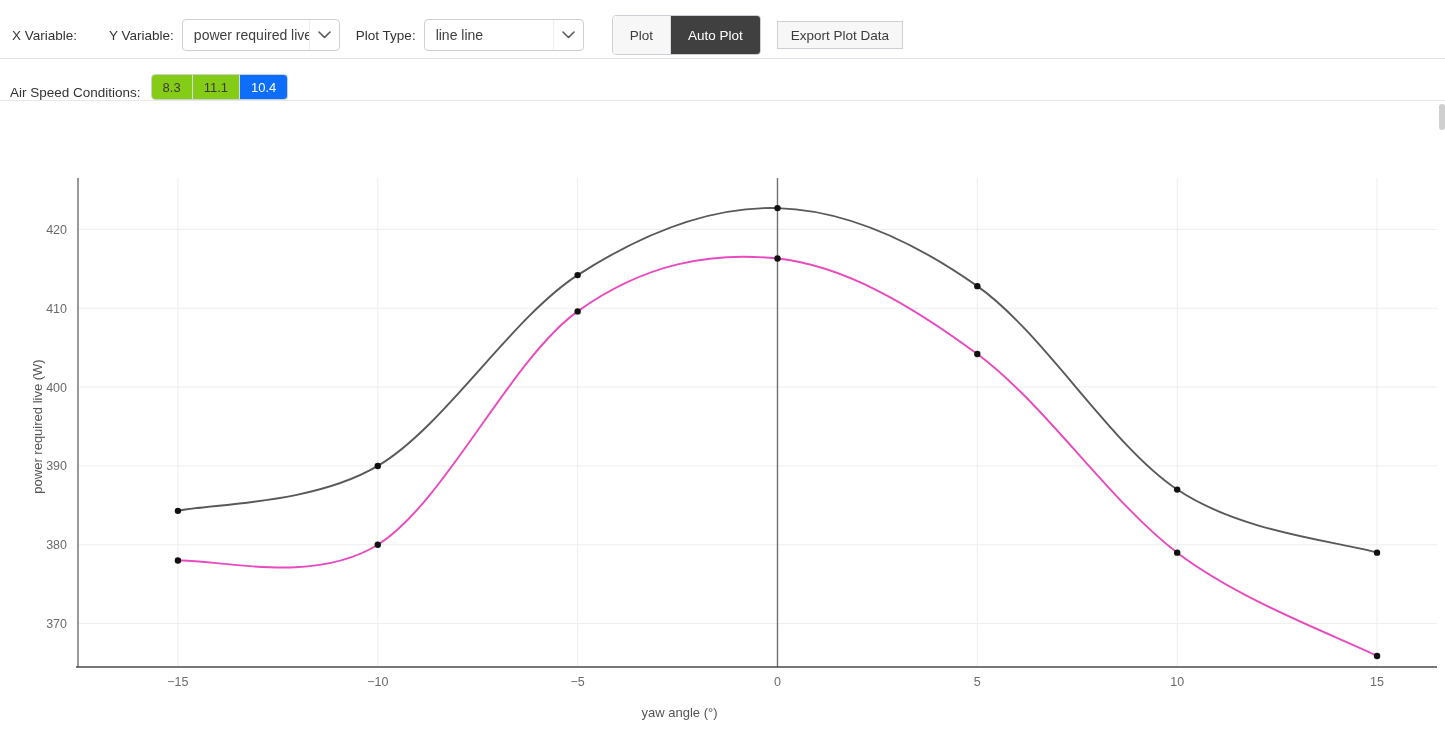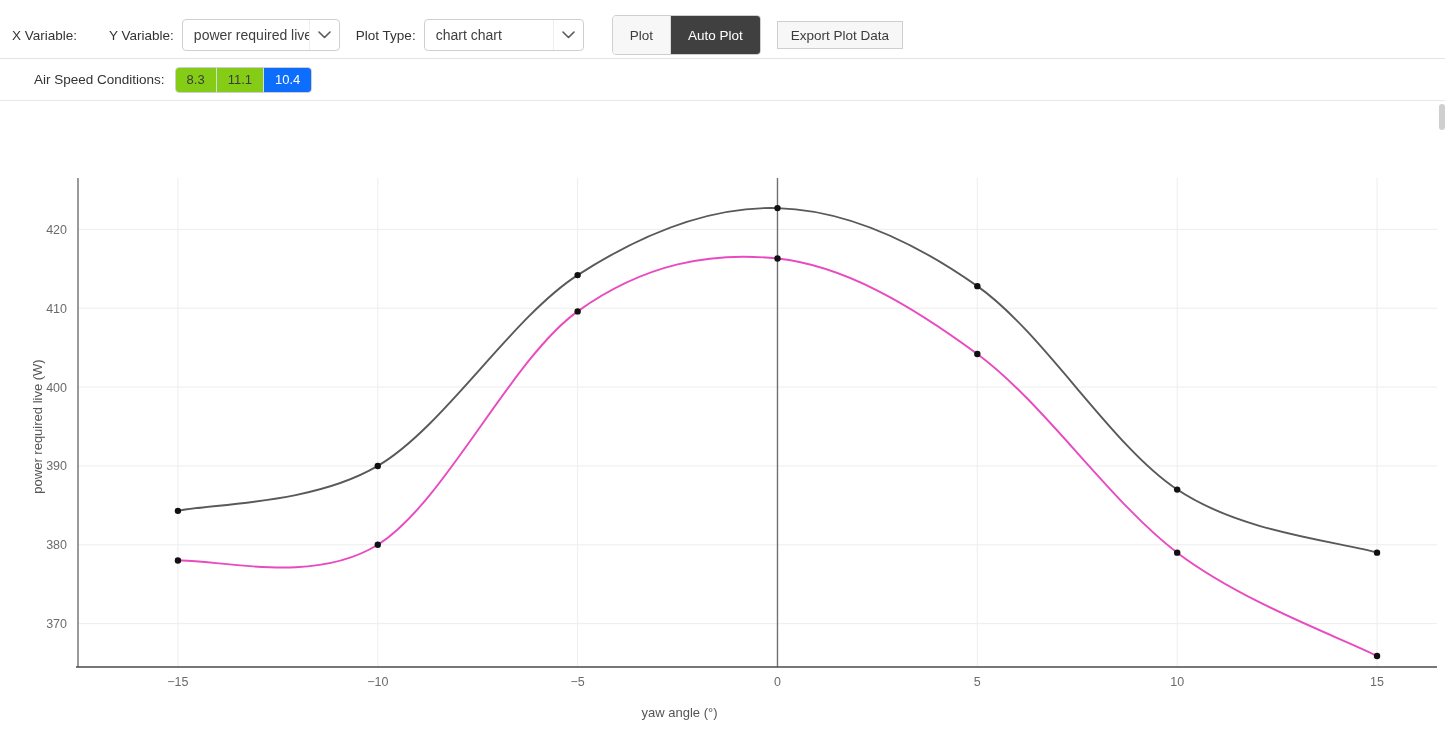--- a/index.html
+++ b/index.html
@@ -107,22 +107,22 @@
     cursor: pointer;
     font-family: "Liberation Sans", sans-serif;
     white-space: nowrap;
     box-sizing: border-box;
   }
 
   
   .cond-row {
     height: 42px;
     display: flex;
-    align-items: center;
-    padding-left: 34px;
+    align-items: flex-end;
+    padding-left: 10px;
     border-bottom: 1px solid #e8e8e8;
     box-sizing: border-box;
   }
   .cond-label {
     font-size: 13.5px;
     color: #333333;
     margin-right: 10px;
     white-space: nowrap;
   }
   .cond-group {
@@ -197,21 +197,21 @@
       <svg width="13" height="8" viewBox="0 0 13 8" aria-hidden="true">
         <path d="M1 1 L6.5 6.5 L12 1" fill="none" stroke="#5a5a5a" stroke-width="1.6" stroke-linecap="round" stroke-linejoin="round"></path>
       </svg>
     </span>
   </div>
 
   <div class="gap-md"></div>
 
   <span class="ctrl-label">Plot Type:</span>
   <div class="select-wrap select-type">
-    <span class="sel-value">chart chart</span>
+    <span class="sel-value">line line</span>
     <span class="chev">
       <svg width="13" height="8" viewBox="0 0 13 8" aria-hidden="true">
         <path d="M1 1 L6.5 6.5 L12 1" fill="none" stroke="#5a5a5a" stroke-width="1.6" stroke-linecap="round" stroke-linejoin="round"></path>
       </svg>
     </span>
   </div>
 
   <div class="gap-xl"></div>
 
   <div class="btn-group">

